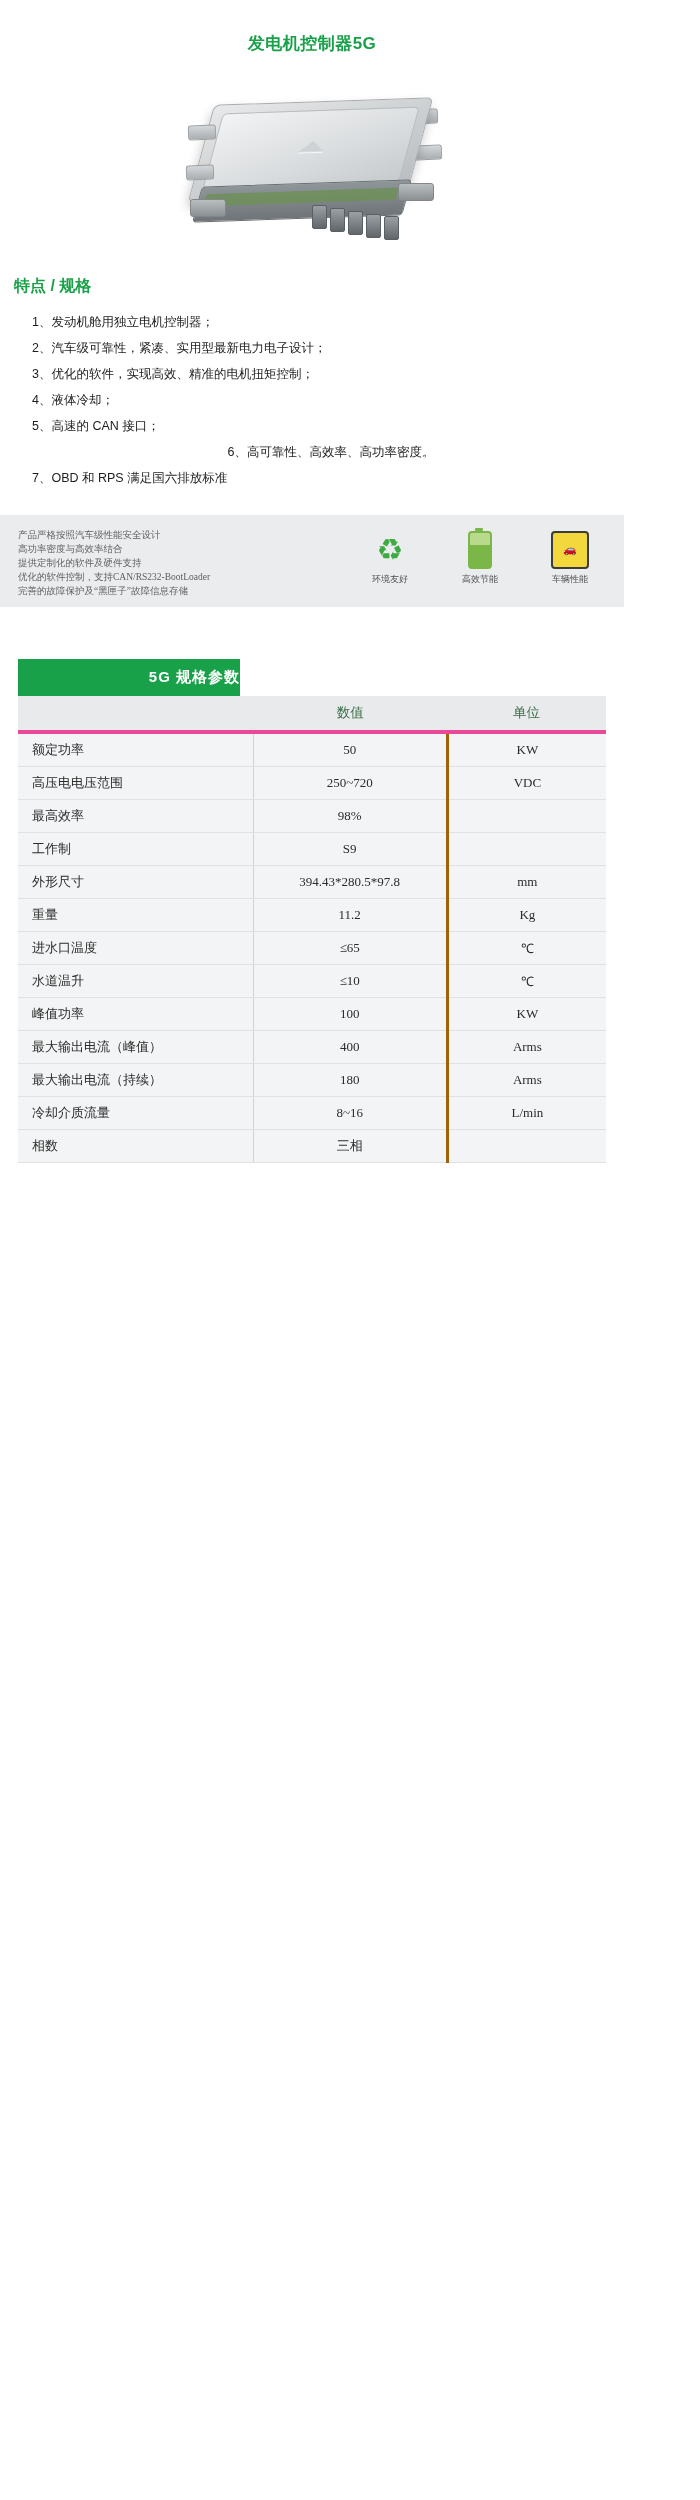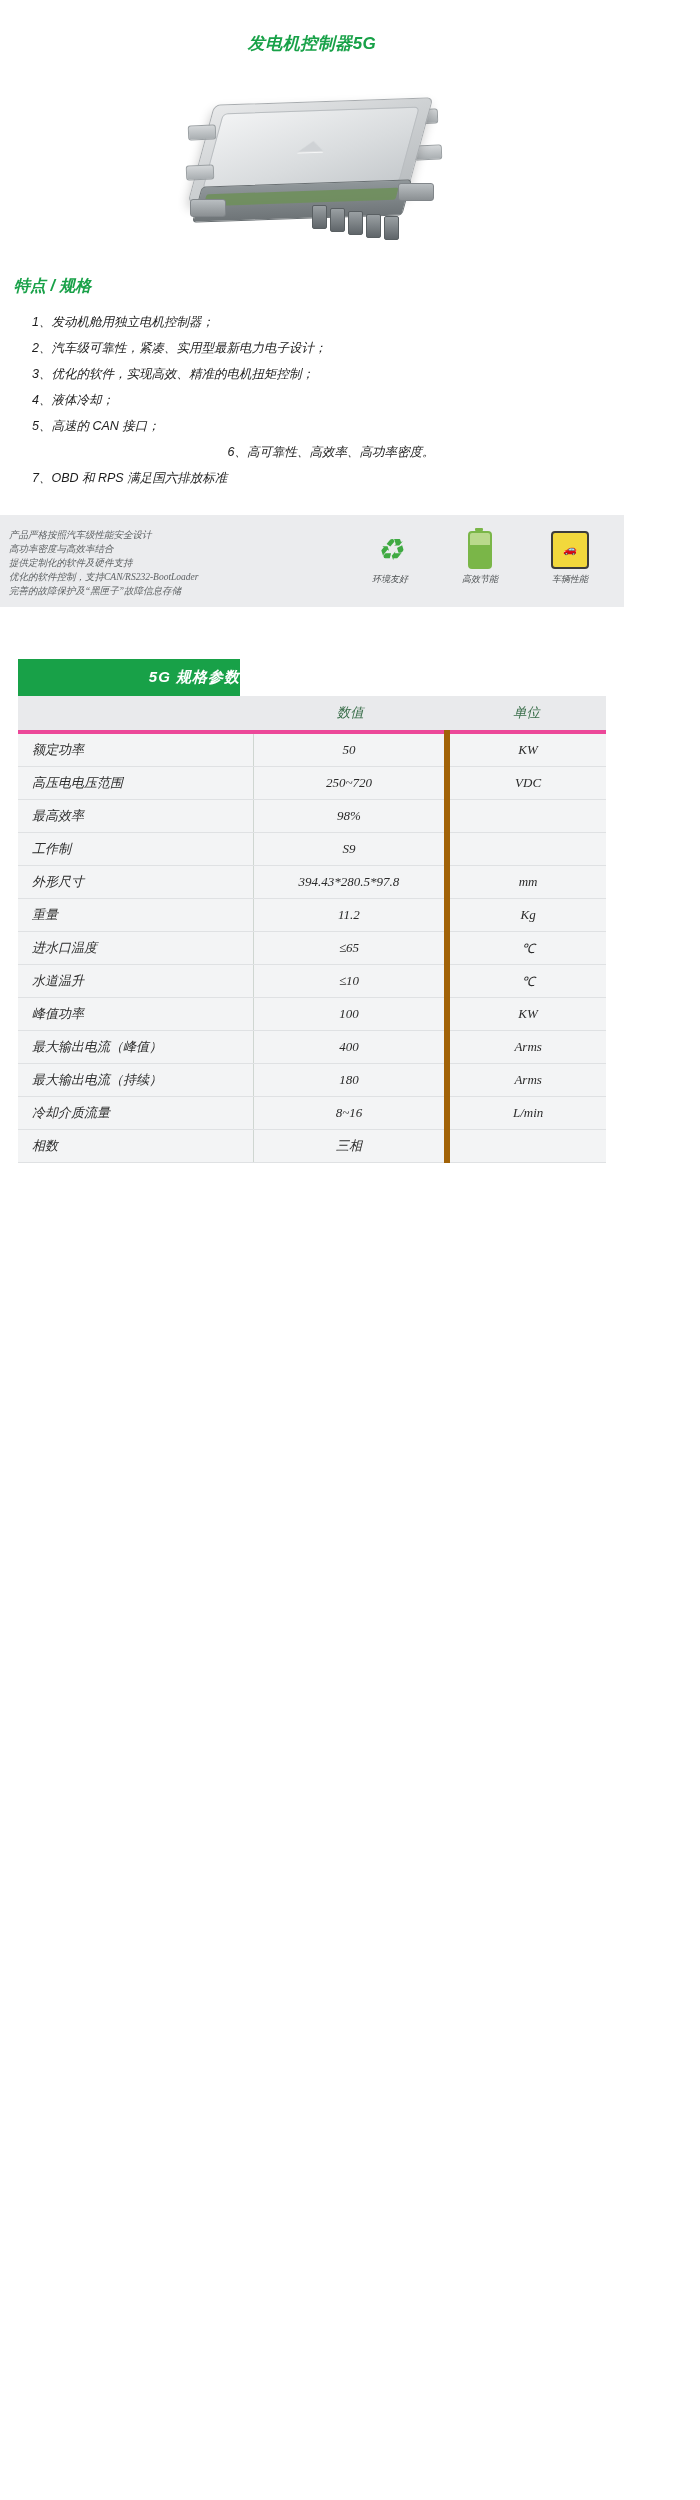--- a/index.html
+++ b/index.html
@@ -12,21 +12,20 @@
     height: 2500px;
     position: relative;
     font-family: "Liberation Sans", sans-serif;
     color: #222;
     overflow: hidden;
   }
 
   .page {
     width: 624px;
     position: relative;
-    font-style: italic;
   }
 
   
   .product-title {
     text-align: center;
     color: #18a148;
     font-size: 17px;
     font-weight: 600;
     padding-top: 32px;
     letter-spacing: 0.5px;
@@ -159,21 +158,21 @@
 
   
   .band {
     margin-top: 24px;
     background: #ebecee;
     height: 92px;
     position: relative;
   }
   .band-text {
     position: absolute;
-    left: 9px;
+    left: 18px;
     top: 13px;
     font-family: "Liberation Serif", serif;
     font-size: 9.5px;
     color: #5d6163;
     line-height: 14px;
   }
   .band-text div { white-space: nowrap; }
   .badges {
     position: absolute;
     right: 22px;
@@ -272,21 +271,21 @@
     text-align: center;
   }
   table.spec td.label {
     text-align: left;
     padding-left: 14px;
     width: 40%;
     border-right: 1px solid #cfd6d1;
   }
   table.spec td.value {
     width: 33%;
-    border-right: 6px solid #a16207;
+    border-right: 3px solid #a16207;
   }
   table.spec td.unit {
     width: 27%;
   }
   table.spec tr:last-child td { border-bottom: 1px solid #dfe1e3; }
 </style>
 </head>
 <body>
 
 <div class="page">

